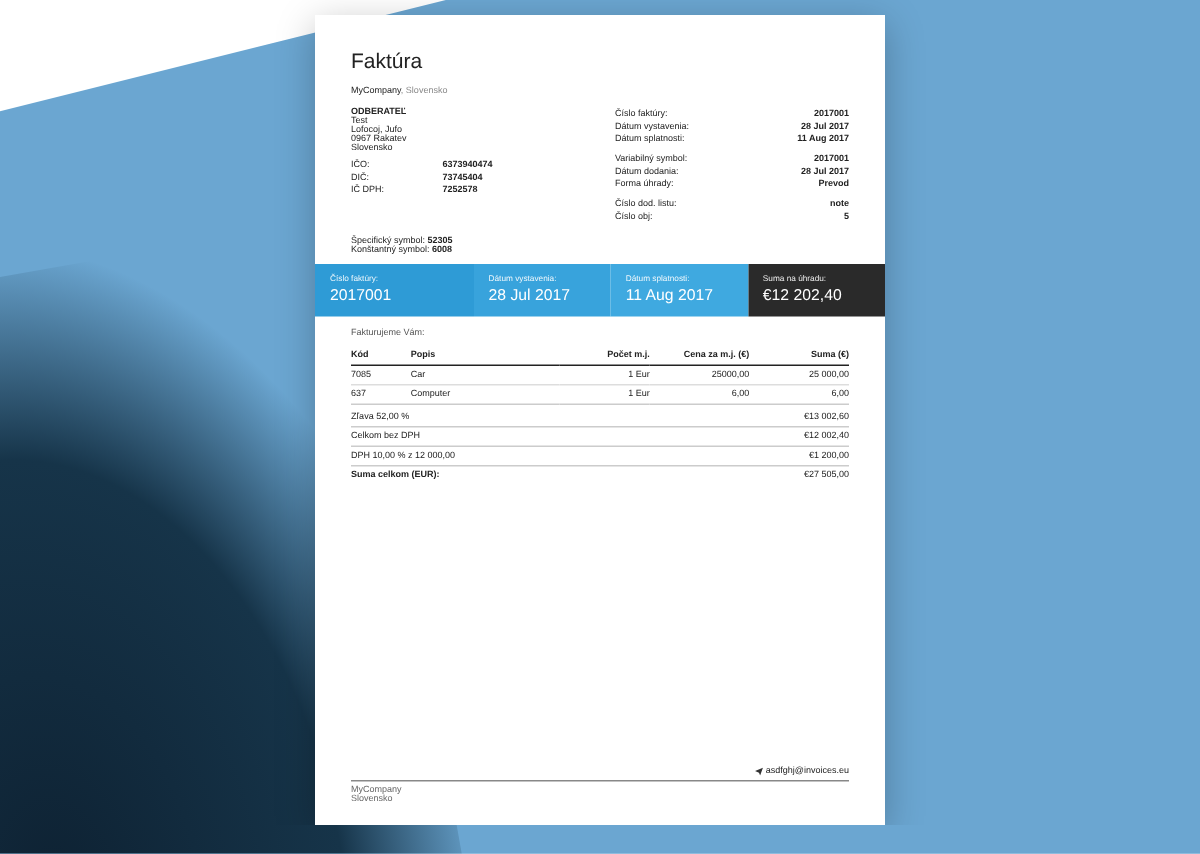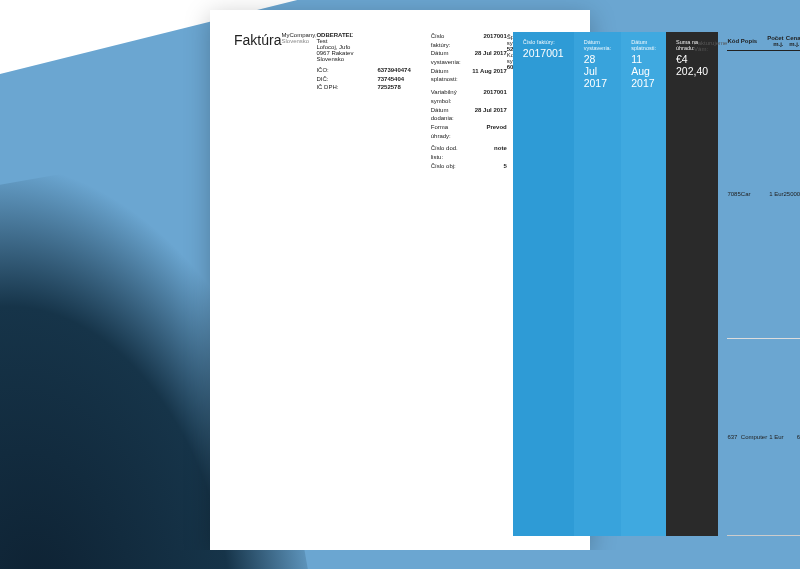--- a/index.html
+++ b/index.html
@@ -1,19 +1,19 @@
 <!DOCTYPE html>
 <html><head>
 <meta charset="utf-8">
 <style>
   html,body{margin:0;padding:0;font-family:Arial,Helvetica,sans-serif;background:#fff;}
   .bg{position:fixed;inset:0;background:#fff;overflow:hidden;}
   .diag{position:absolute;left:-20%;right:-20%;bottom:-50%;height:130%;background:#6ba6d1;transform:skewY(-14deg);transform-origin:left top;}
   .dark{position:absolute;left:-10%;bottom:-20%;width:45%;height:90%;background:radial-gradient(ellipse at 25% 80%,#0e2233 0%,#163449 50%,rgba(22,52,73,0) 75%);transform:rotate(-10deg);}
-  .page{position:relative;width:380px;margin:10px auto 0;background:#fff;box-shadow:0 6px 24px rgba(0,0,0,.25);font-size:6px;color:#222;padding:22px 24px 14px;box-sizing:border-box;min-height:540px;display:flex;flex-direction:row;}
+  .page{position:relative;width:380px;margin:10px auto 0;background:#fff;box-shadow:0 6px 24px rgba(0,0,0,.25);font-size:6px;color:#222;padding:22px 24px 14px;box-sizing:border-box;min-height:540px;display:flex;flex-direction:column;}
   h1{font-size:14px;margin:0 0 10px;font-weight:400;}
   .company-line{color:#888;margin-bottom:8px;}
   .company-line .name{color:#222;}
   .twocol{display:flex;justify-content:space-between;gap:20px;margin-bottom:6px;}
   .col{flex:1;}
   .lbl{font-weight:700;}
   .row{display:flex;gap:6px;line-height:1.45;}
   .row .k{min-width:55px;color:#222;}
   .row .v{font-weight:700;}
   .rrow{display:flex;justify-content:space-between;line-height:1.45;}
@@ -131,21 +131,21 @@
     <div class="b b2">
         <div class="t">Dátum vystavenia:</div>
         <div class="big">28 Jul 2017</div>
       </div>
     <div class="b b3">
         <div class="t">Dátum splatnosti:</div>
         <div class="big">11 Aug 2017</div>
       </div>
     <div class="b b4">
         <div class="t">Suma na úhradu:</div>
-        <div class="big">€4 202,40</div>
+        <div class="big">€12 202,40</div>
       </div>
   </div>
 
   <div class="note">Fakturujeme Vám:</div>
 
   <table>
     <thead>
         <tr>
       <th style="width:12%">Kód</th>
       <th style="width:30%">Popis</th>

